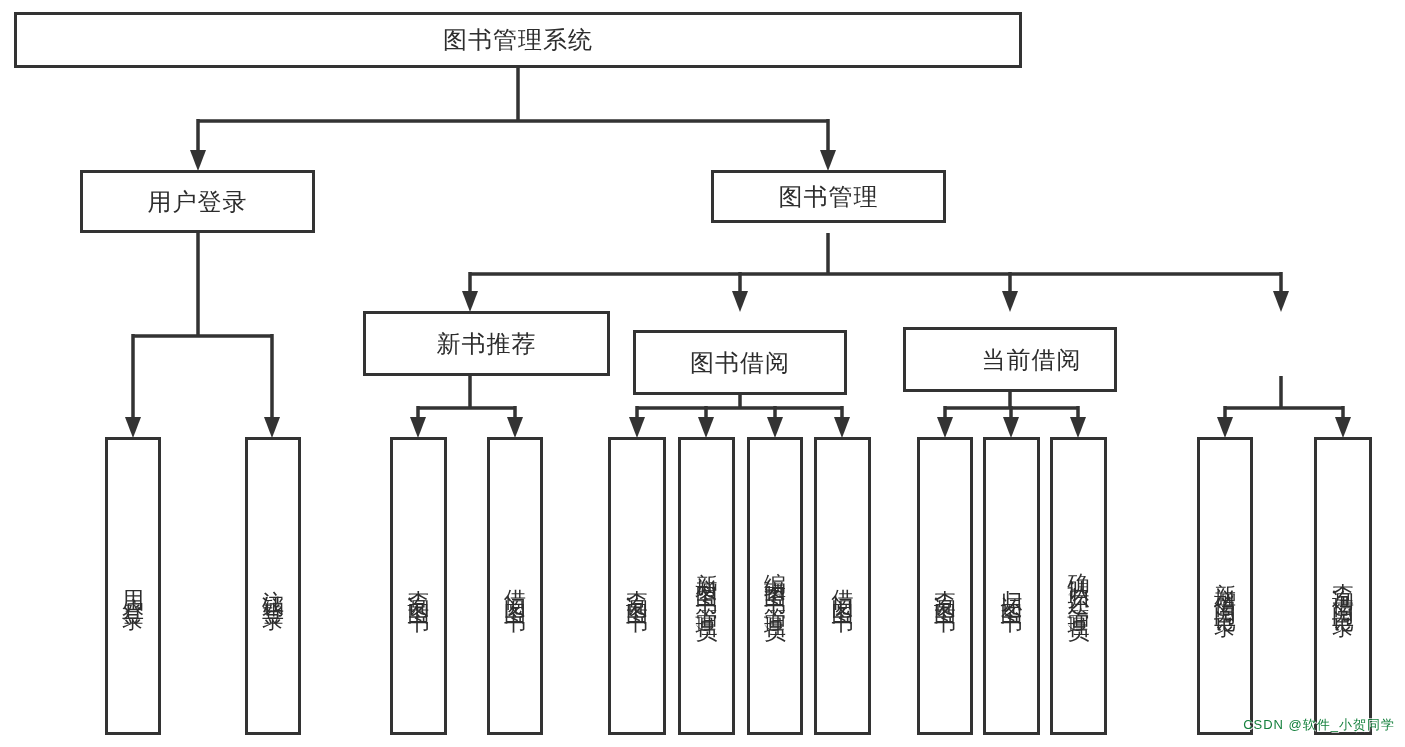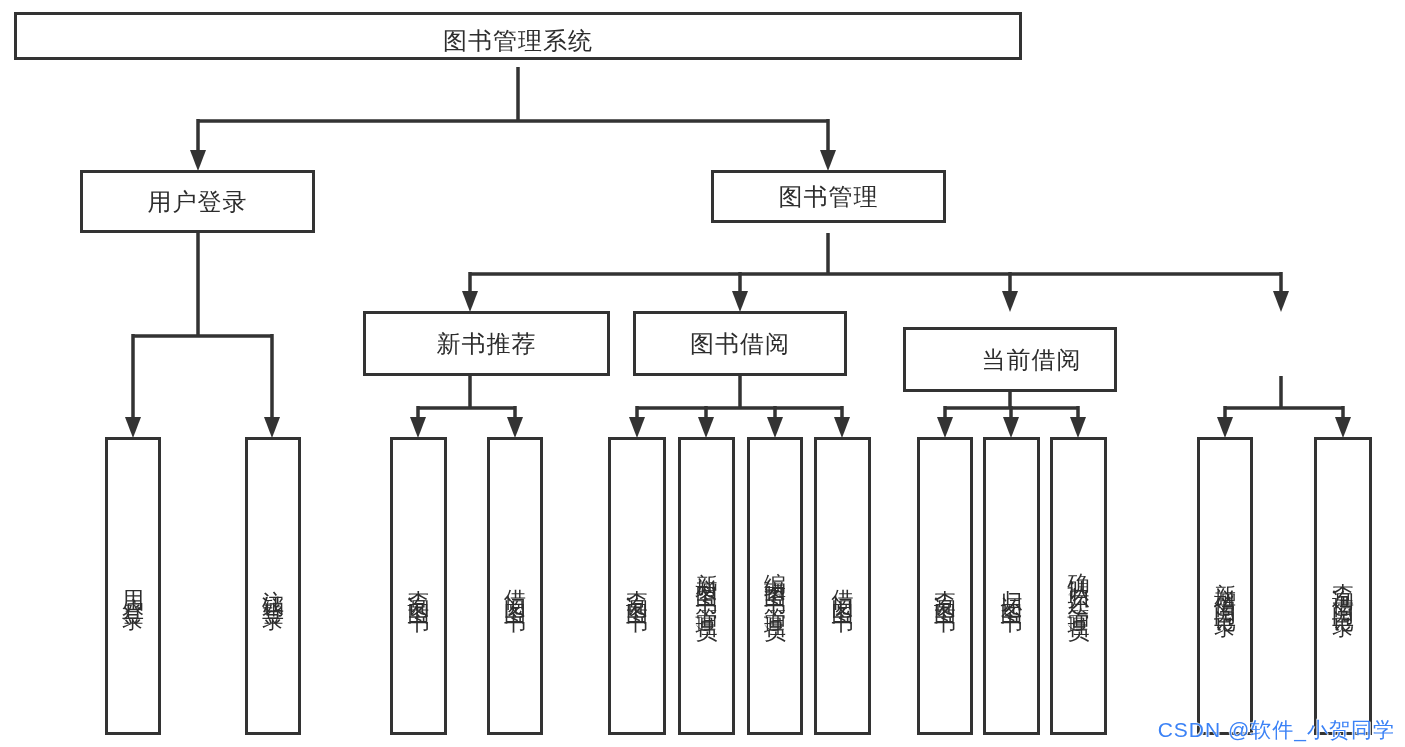--- a/index.html
+++ b/index.html
@@ -32,49 +32,49 @@
   }
   .v-box .v-label{
     writing-mode:vertical-rl;
     text-orientation:mixed;
     font-size:22px;
     letter-spacing:7px;
     line-height:1;
     white-space:nowrap;
   }
   
-  .n-root{left:14px;top:12px;width:1008px;height:48px;align-items:flex-end;}
+  .n-root{left:14px;top:12px;width:1008px;height:56px;}
   
   .n-user-login{left:80px;top:170px;width:235px;height:63px;}
   .n-book-mgmt{left:711px;top:170px;width:235px;height:53px;}
   
   .n-new-book{left:363px;top:311px;width:247px;height:65px;}
-  .n-book-borrow{left:633px;top:311px;width:214px;height:65px;}
+  .n-book-borrow{left:633px;top:330px;width:214px;height:65px;}
   .n-current-borrow{left:903px;top:327px;width:214px;height:65px;padding-left:43px;}
   .n-borrow-record{left:1172px;top:311px;width:218px;height:65px;}
   
   .leaf{top:437px;height:298px;width:56px;}
   .l-1{left:105px;}
   .l-2{left:245px;}
   .l-3{left:390px;width:57px;}
   .l-4{left:487px;}
   .l-5{left:608px;width:58px;}
   .l-6{left:678px;width:57px;}
   .l-7{left:747px;}
   .l-8{left:814px;width:57px;}
   .l-9{left:917px;}
   .l-10{left:983px;width:57px;}
   .l-11{left:1050px;width:57px;}
   .l-12{left:1197px;}
   .l-13{left:1314px;width:58px;}
   .watermark{
     position:absolute;
     top:716px;right:10px;
-    font-size:21px;
-    color:#3b82f6;
+    font-size:13px;
+    color:#15803d;
     letter-spacing:1px;
     z-index:5;
     text-shadow:1px 1px 0 rgba(255,255,255,.85), -1px -1px 0 rgba(255,255,255,.85);
     white-space:nowrap;
   }
 </style>
 </head>
 <body>
 
 <div class="stage">

